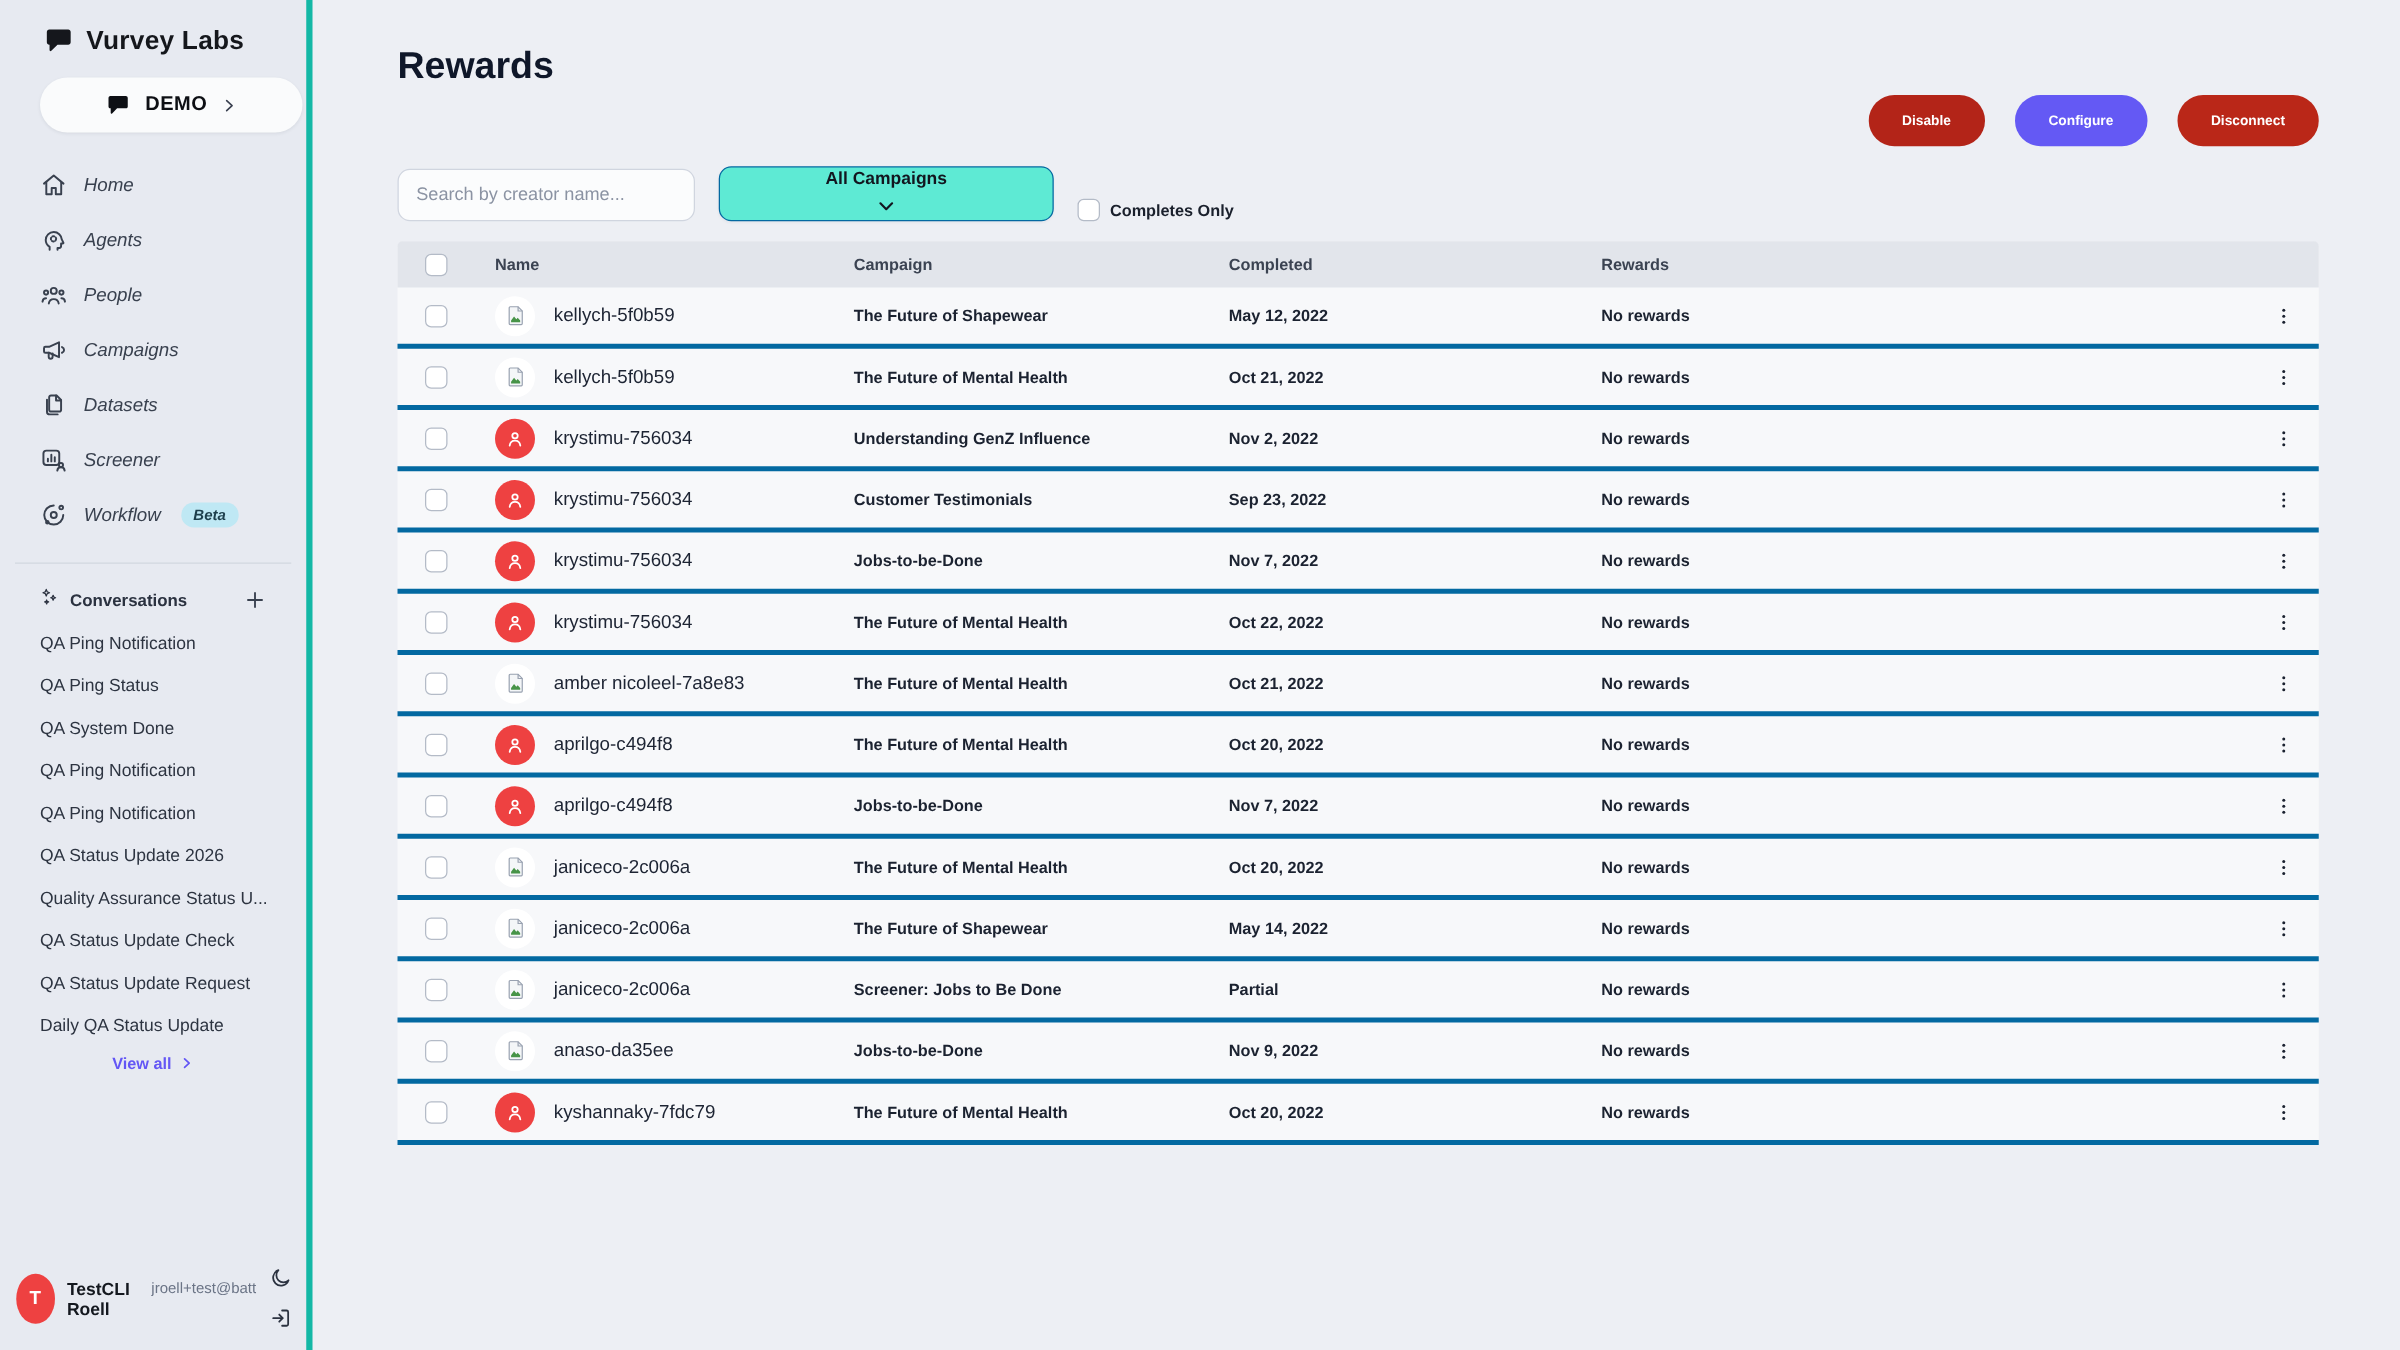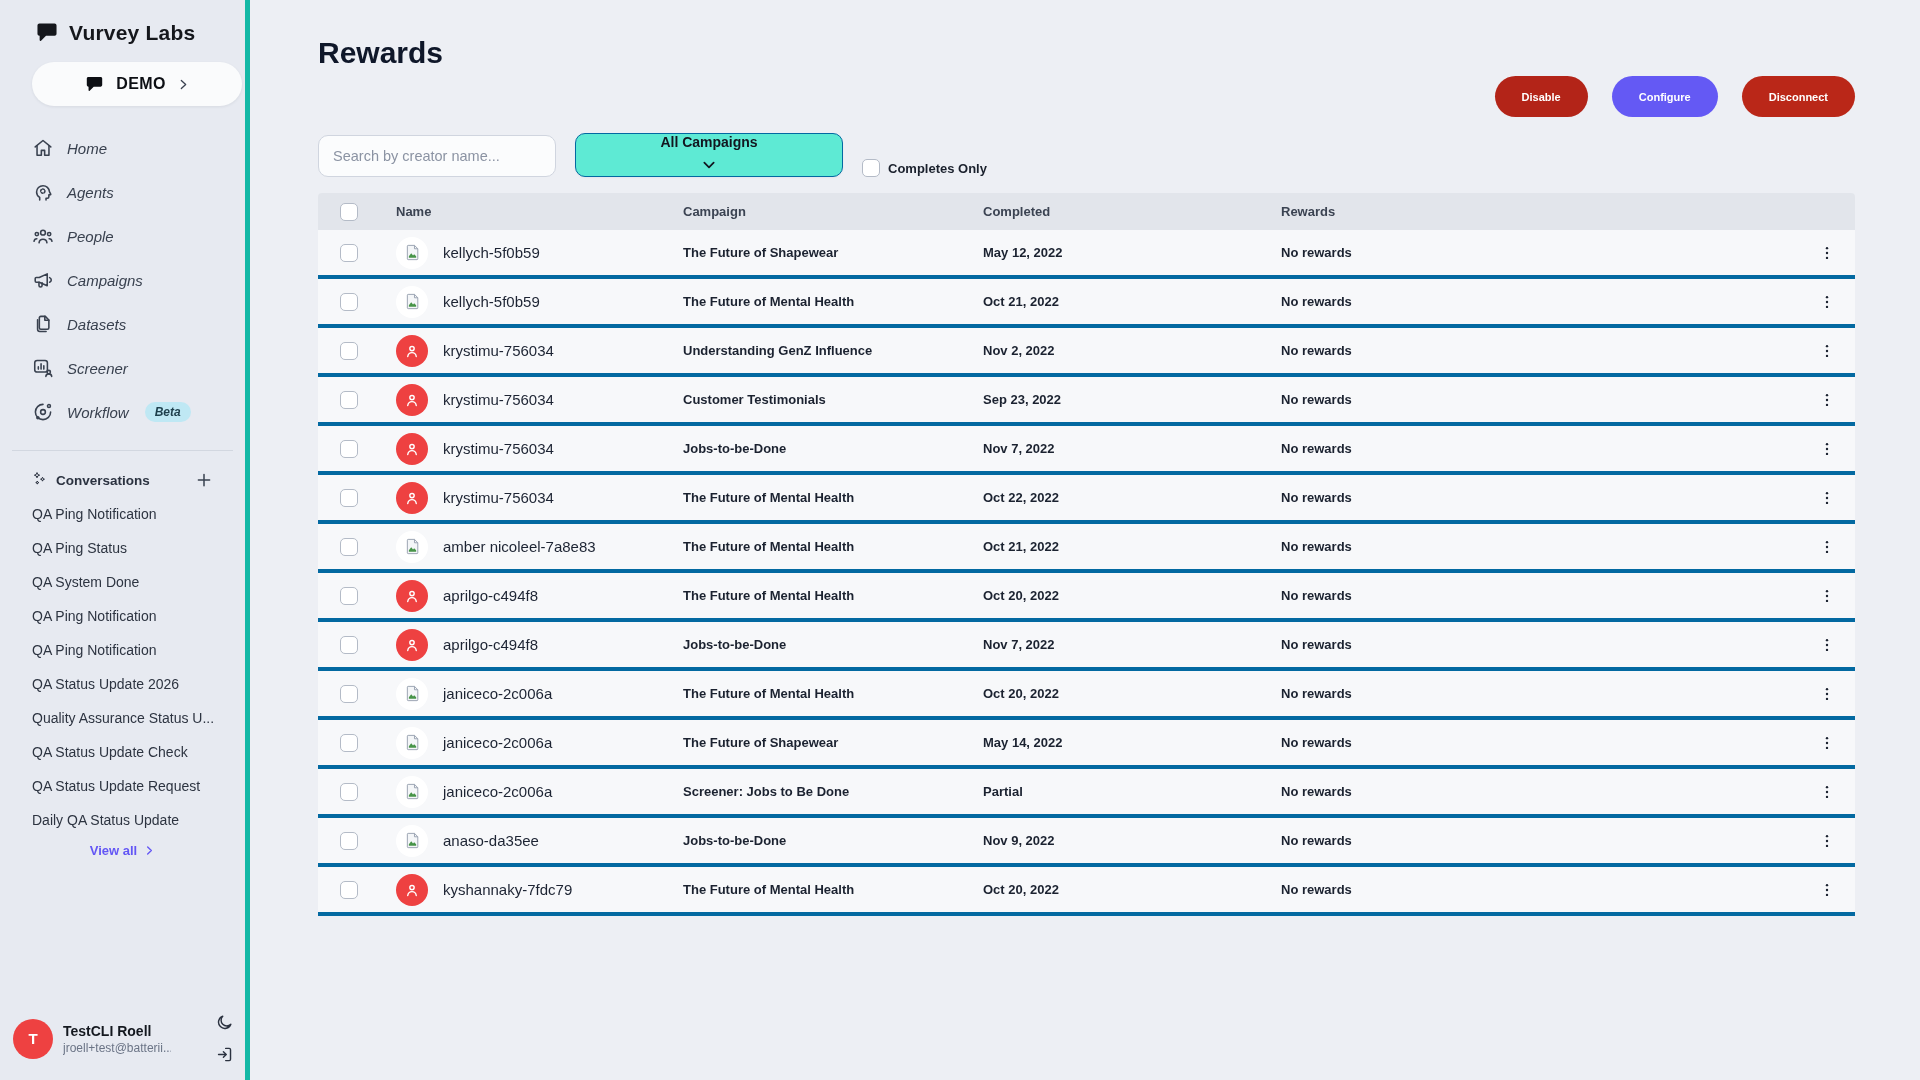--- a/index.html
+++ b/index.html
@@ -35,21 +35,21 @@
   .conv-plus svg { width:18px; height:18px; }
   .conv-list { display:flex; flex-direction:column; }
   .conv-item { font-size:14px; color:#2d3441; height:34px; display:flex; align-items:center;
                cursor:pointer; white-space:nowrap; overflow:hidden; }
   .view-all { margin-top:6px; display:flex; align-items:center; justify-content:center; gap:7px;
               color:var(--view-all-purple,#6356f5); font-size:13px; font-weight:700; cursor:pointer; }
   .view-all svg { width:11px; height:11px; }
   .user-card { position:absolute; left:13px; right:11px; bottom:16px; display:flex; align-items:center; gap:10px; }
   .user-avatar { width:40px; height:40px; border-radius:50%; background:var(--avatar-red,#ee4141);
                  color:#fff; font-weight:700; font-size:15px; display:flex; align-items:center; justify-content:center; }
-  .user-meta { display:flex; flex-direction:column; gap:2px; min-width:0;justify-content:flex-end; }
+  .user-meta { display:flex; flex-direction:row; gap:2px; min-width:0;justify-content:flex-end; }
   .user-name { font-size:14px; font-weight:700; color:#14181f; }
   .user-email { font-size:12px; color:#6b7486; white-space:nowrap; overflow:hidden; max-width:108px; }
   .user-actions { margin-left:auto; display:flex; flex-direction:column; gap:13px; align-items:center; color:#2b3240; }
   .user-actions .ua-btn { background:none; border:none; cursor:pointer; color:#2b3240; display:flex; }
   .user-actions svg { width:19px; height:19px; }
 
   
   main { flex:1; padding:0 65px 0 68px; position:relative; }
   .page-title { margin-top:36px; font-size:30px; font-weight:700; color:#0f1729; }
   .actions-row { display:flex; justify-content:flex-end; gap:24px; margin-top:6px; }

